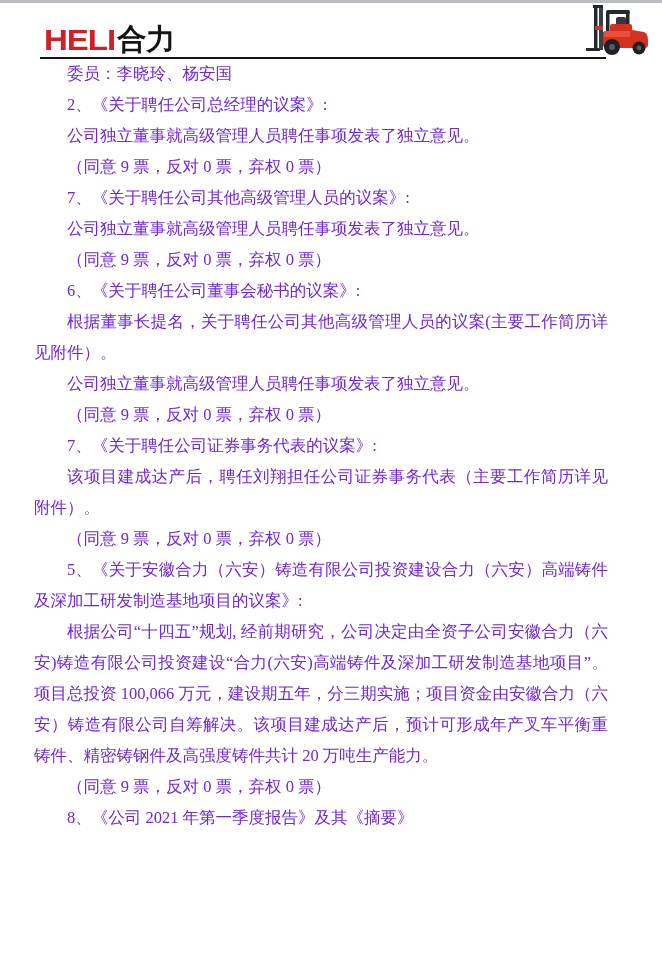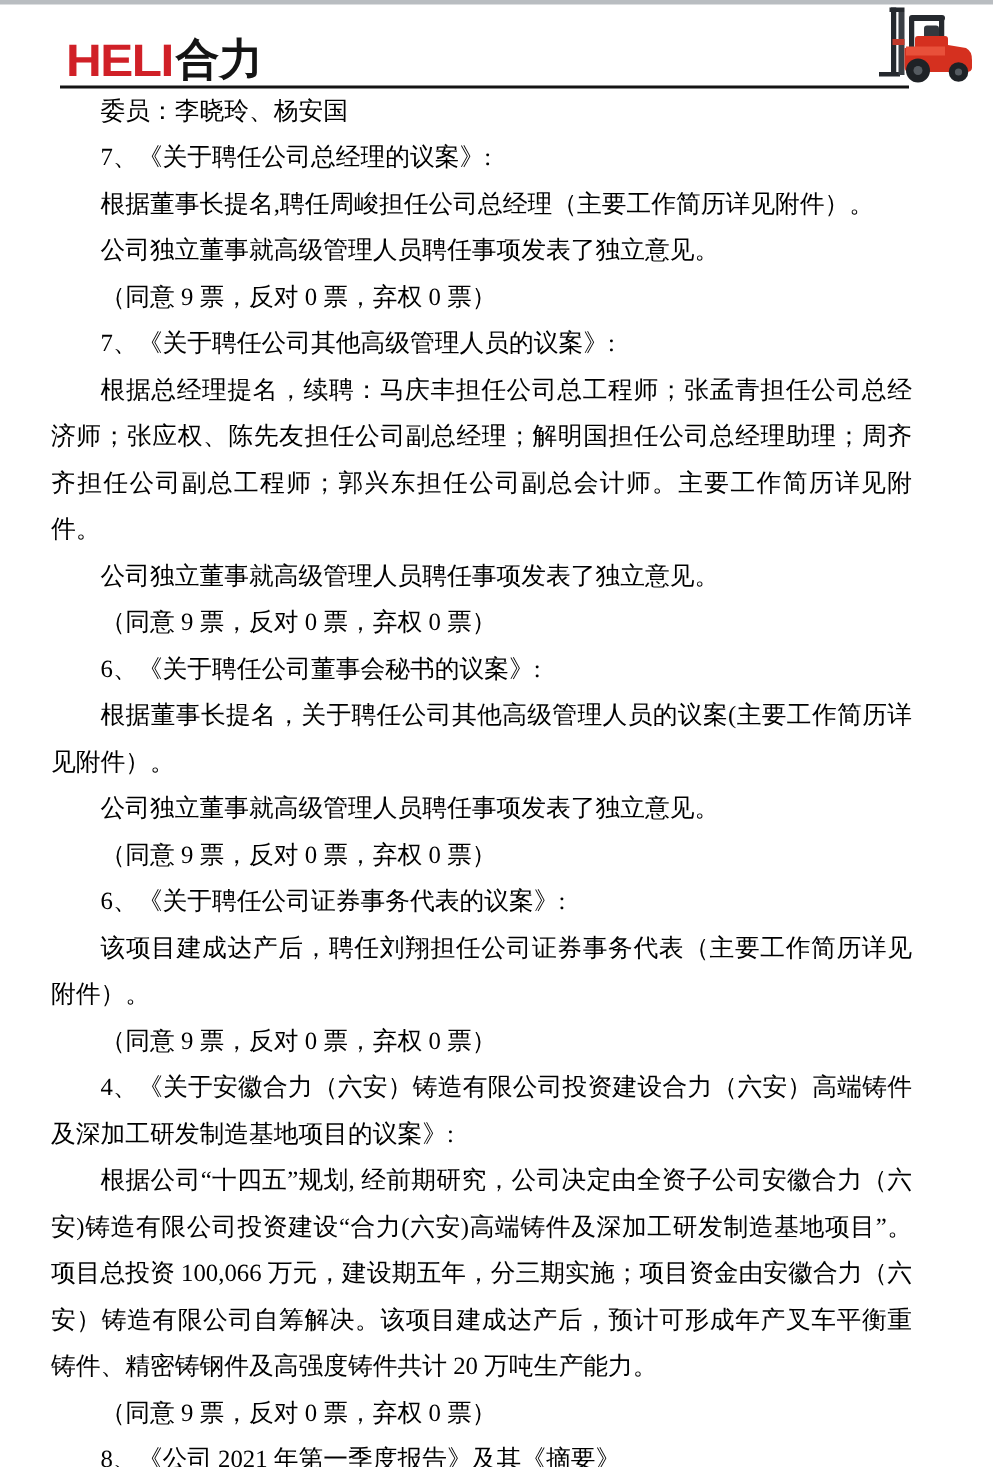--- a/index.html
+++ b/index.html
@@ -62,21 +62,21 @@
   .doc-body {
     position: absolute;
     left: 34px;
     top: 58px;
     width: 574px;
   }
   .para {
     margin: 0;
     font-size: 16.5px;
     line-height: 31px;
-    color: #000000;
+    color: #6d28d9;
     text-align: justify;
     text-indent: 2em;
     word-break: break-all;
   }
 </style>
 </head>
 <body>
 
 <div class="page">
   <div class="top-strip"></div>
@@ -109,33 +109,31 @@
       <circle cx="26" cy="43" r="3" fill="#555b61"></circle>
       <circle cx="53" cy="44" r="6.5" fill="#1e2226"></circle>
       <circle cx="53" cy="44" r="2.4" fill="#555b61"></circle>
     </svg>
 
     <div class="header-rule"></div>
   </div>
 
   <main class="doc-body">
       <p class="para">委员：李晓玲、杨安国</p>
-      <p class="para">7、《关于聘任公司总经理的议案》:</p>
-      <p class="para">根据董事长提名,聘任周峻担任公司总经理（主要工作简历详见附件）。</p>
+      <p class="para">2、《关于聘任公司总经理的议案》:</p>
       <p class="para">公司独立董事就高级管理人员聘任事项发表了独立意见。</p>
       <p class="para">（同意 9 票，反对 0 票，弃权 0 票）</p>
       <p class="para">7、《关于聘任公司其他高级管理人员的议案》:</p>
-      <p class="para">根据总经理提名，续聘：马庆丰担任公司总工程师；张孟青担任公司总经济师；张应权、陈先友担任公司副总经理；解明国担任公司总经理助理；周齐齐担任公司副总工程师；郭兴东担任公司副总会计师。主要工作简历详见附件。</p>
       <p class="para">公司独立董事就高级管理人员聘任事项发表了独立意见。</p>
       <p class="para">（同意 9 票，反对 0 票，弃权 0 票）</p>
       <p class="para">6、《关于聘任公司董事会秘书的议案》:</p>
       <p class="para">根据董事长提名，关于聘任公司其他高级管理人员的议案(主要工作简历详见附件）。</p>
       <p class="para">公司独立董事就高级管理人员聘任事项发表了独立意见。</p>
       <p class="para">（同意 9 票，反对 0 票，弃权 0 票）</p>
-      <p class="para">6、《关于聘任公司证券事务代表的议案》:</p>
+      <p class="para">7、《关于聘任公司证券事务代表的议案》:</p>
       <p class="para">该项目建成达产后，聘任刘翔担任公司证券事务代表（主要工作简历详见附件）。</p>
       <p class="para">（同意 9 票，反对 0 票，弃权 0 票）</p>
-      <p class="para">4、《关于安徽合力（六安）铸造有限公司投资建设合力（六安）高端铸件及深加工研发制造基地项目的议案》:</p>
+      <p class="para">5、《关于安徽合力（六安）铸造有限公司投资建设合力（六安）高端铸件及深加工研发制造基地项目的议案》:</p>
       <p class="para">根据公司“十四五”规划, 经前期研究，公司决定由全资子公司安徽合力（六安)铸造有限公司投资建设“合力(六安)高端铸件及深加工研发制造基地项目”。项目总投资 100,066 万元，建设期五年，分三期实施；项目资金由安徽合力（六安）铸造有限公司自筹解决。该项目建成达产后，预计可形成年产叉车平衡重铸件、精密铸钢件及高强度铸件共计 20 万吨生产能力。</p>
       <p class="para">（同意 9 票，反对 0 票，弃权 0 票）</p>
       <p class="para">8、《公司 2021 年第一季度报告》及其《摘要》</p>
     </main>
 </div>
 
 </body></html>

